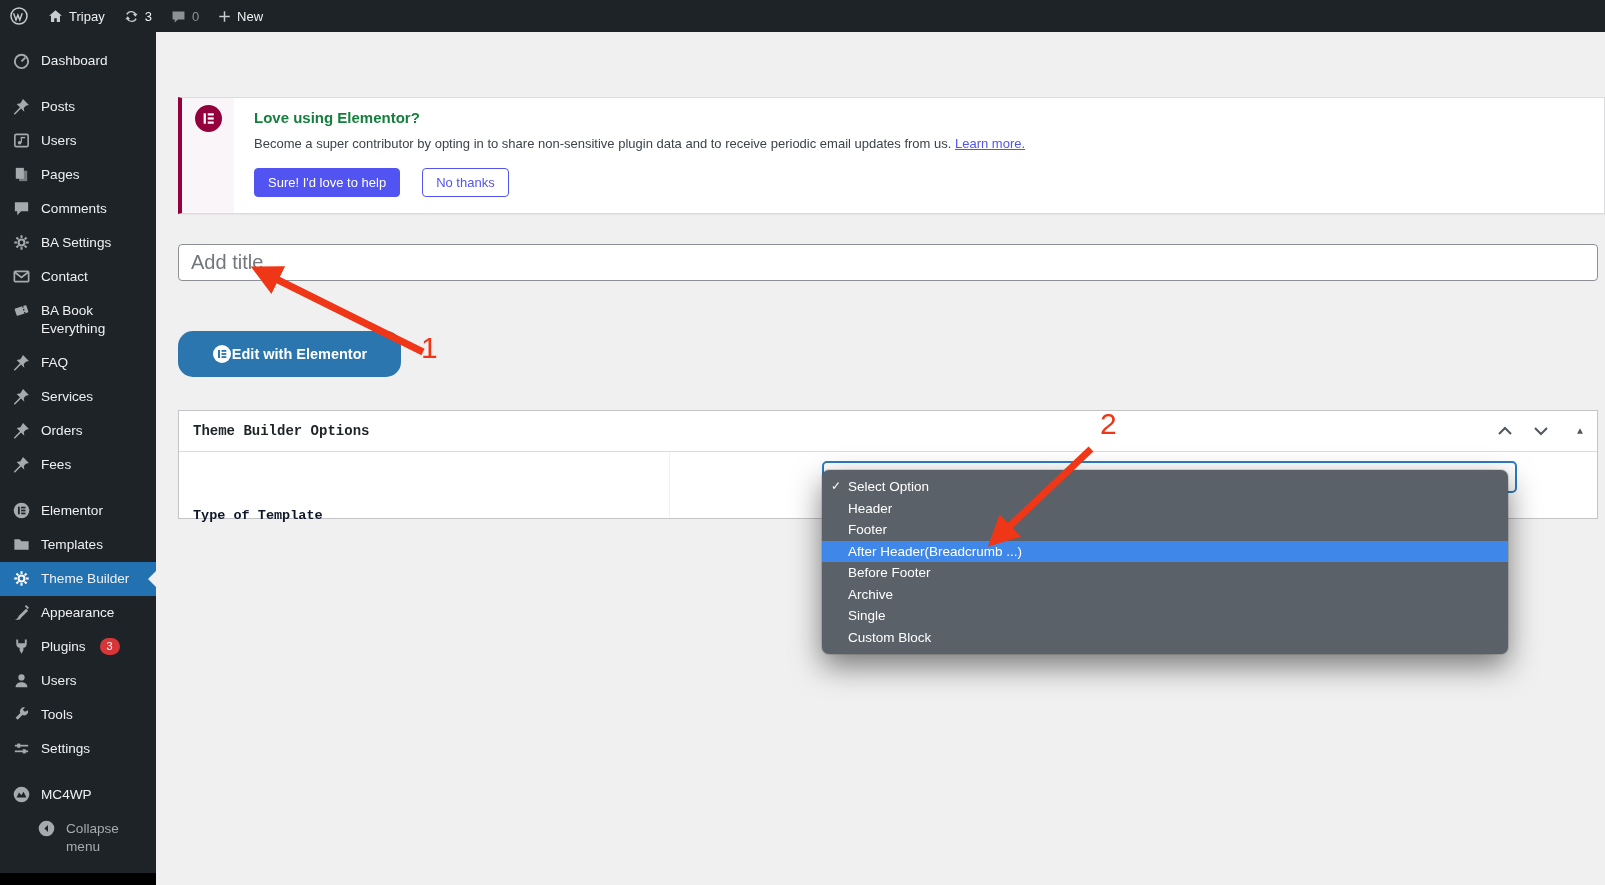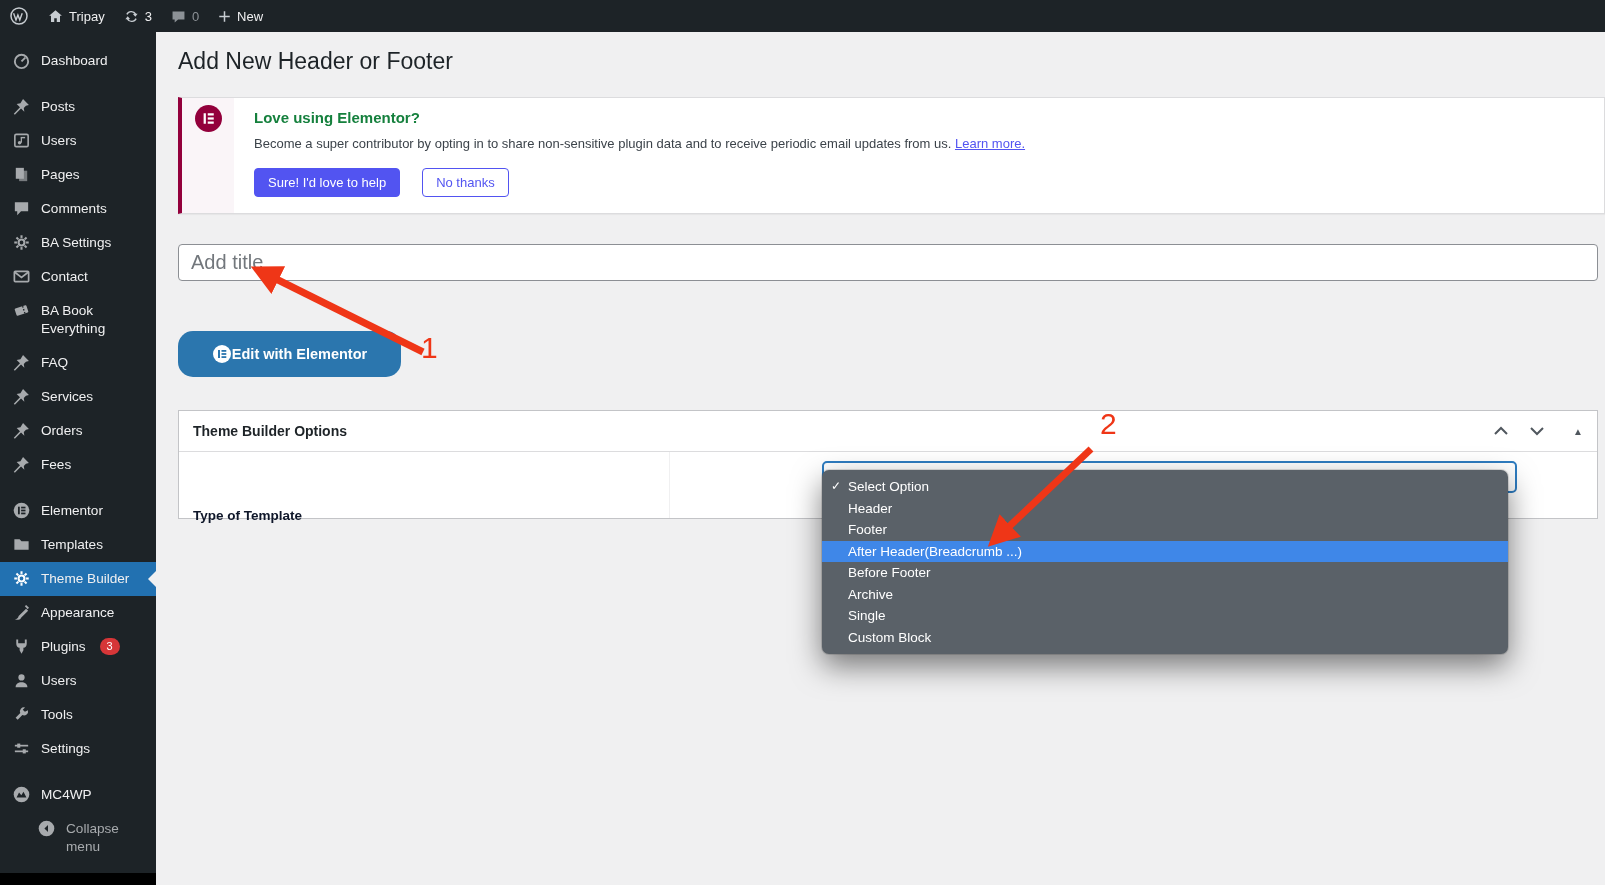--- a/index.html
+++ b/index.html
@@ -47,21 +47,21 @@
   .btn-decline{background:#fff;color:var(--indigo);border:1px solid var(--indigo);border-radius:4px;
           font-size:13px;padding:6px 13px;font-family:inherit;cursor:pointer;}
   .title-input{position:absolute;left:178px;top:244px;width:1420px;height:37px;box-sizing:border-box;
           border:1px solid #8c8f94;border-radius:4px;background:#fff;font-size:20px;color:#32373c;
           padding:0 12px;font-family:inherit;}
   .title-input::placeholder{color:#72777c;opacity:1;}
   .edit-btn{position:absolute;left:178px;top:331px;width:223px;height:46px;background:var(--elbtn);
           border:none;border-radius:15px;color:#fff;display:flex;align-items:center;justify-content:center;
           font-size:14.5px;font-weight:600;font-family:inherit;cursor:pointer;}
   .panel{position:absolute;left:178px;top:410px;width:1420px;background:#fff;
-          border:1px solid #c3c4c7;box-sizing:border-box;}
+          border:1px solid #c3c4c7;box-sizing:border-box;font-family:Liberation Mono, monospace;}
   .panel-head{height:40px;display:flex;align-items:center;padding:0 14px;border-bottom:1px solid #dcdcde;}
   .panel-title{font-size:14px;font-weight:700;color:#1d2327;}
   .panel-ctrls{margin-left:auto;display:flex;align-items:center;gap:20px;color:#50575e;}
   .panel-ctrls svg{stroke:#50575e;fill:none;stroke-width:2;cursor:pointer;}
   .tri{font-size:10px;color:#50575e;cursor:pointer;margin-left:8px;}
   .panel-body{height:66px;position:relative;}
   .panel-body:before{content:'';position:absolute;left:490px;top:0;bottom:0;width:1px;background:#f0f0f1;}
   .field-label{position:absolute;left:14px;top:24px;font-size:13.5px;font-weight:700;color:#0f172a;margin-top:32px;}
   .select-frag{position:absolute;left:822px;top:461px;width:695px;height:32px;background:#fff;
           border:2px solid #2e7cc0;border-radius:5px;box-sizing:border-box;z-index:6;}
@@ -293,21 +293,20 @@
           <span class="icn"><svg viewBox="0 0 20 20" fill="currentColor" stroke="currentColor">
               <circle cx="10" cy="10" r="8.2" stroke="none"></circle>
               <path d="M11.6 6.3L7.8 10l3.8 3.7z" fill="#1d2327" stroke="none"></path>
             </svg></span>
           <span>Collapse menu</span>
         </div>
       </div>
     <div class="side-bottom"></div>
   </div>
 
-  <div class="page-title">Add New Header or Footer</div>
 
   <div class="notice">
     <div class="n-stripe"></div>
     <div class="n-logo">
       <svg width="15" height="15" viewBox="0 0 20 20">
           <rect x="3.5" y="3" width="3" height="14" fill="#fff"></rect>
           <rect x="9" y="3" width="8" height="3" fill="#fff"></rect>
           <rect x="9" y="8.5" width="8" height="3" fill="#fff"></rect>
           <rect x="9" y="14" width="8" height="3" fill="#fff"></rect>
         </svg>

